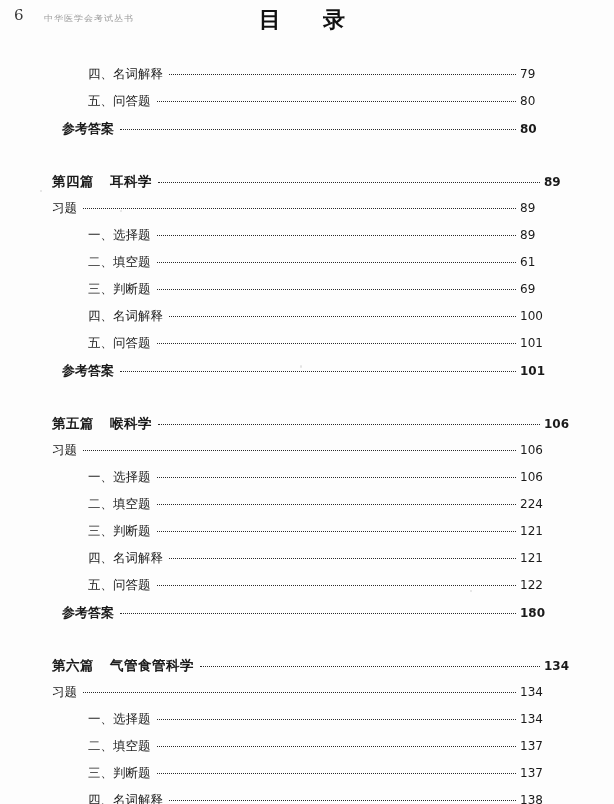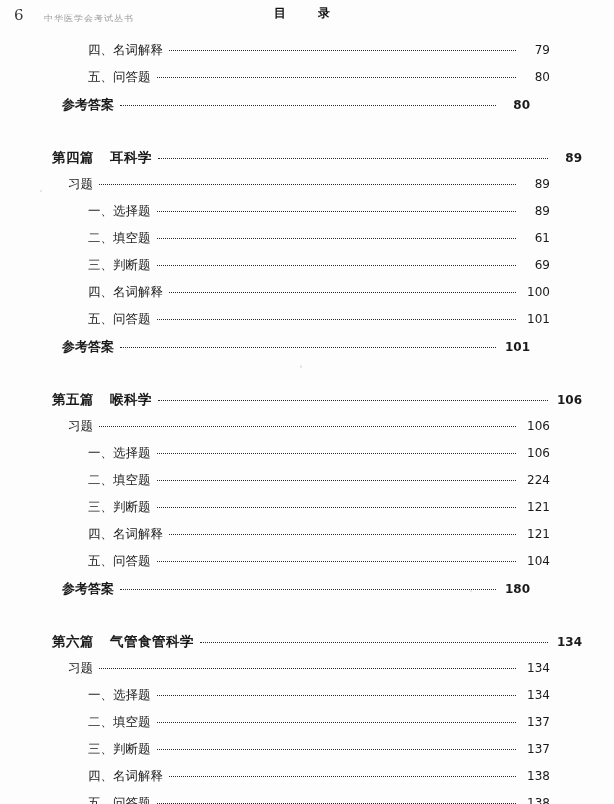--- a/index.html
+++ b/index.html
@@ -49,21 +49,21 @@
     letter-spacing: 1px;
     color: #9a9a9a;
     transform: scaleY(0.9);
     white-space: nowrap;
   }
   .header-title {
     position: absolute;
     left: 50%;
     transform: translateX(-50%);
     top: 5px;
-    font-size: 12px;
+    font-size: 22px;
     letter-spacing: 10px;
     font-weight: 700;
     color: #111;
     font-family: "DejaVu Serif", "Liberation Serif", serif;
   }
 
   
   .toc {
     position: relative;
     padding: 4px 0 0 0;
@@ -73,60 +73,61 @@
     display: flex;
     align-items: baseline;
     font-size: 12.5px;
     line-height: 1.0;
     height: 27px;
     color: #1a1a1a;
   }
   .entry .label {
     white-space: nowrap;
     font-family: "DejaVu Sans", "Liberation Sans", sans-serif;
+    margin-top: 24px;
   }
   .entry .leader {
     flex: 1 1 auto;
     margin: 0 4px 0 6px;
     border-bottom: 1.6px dotted #2a2a2a;
     transform: translateY(-3px);
     min-width: 10px;
   }
   .entry .page-num {
     white-space: nowrap;
     min-width: 30px;
-    text-align: right;
+    text-align: left;
     font-family: "DejaVu Sans", "Liberation Sans", sans-serif;
     font-size: 12px;
   }
 
   
   .lvl-part {
     padding-left: 52px;
-    padding-right: 32px;
+    padding-right: 40px;
     font-weight: 700;
     font-size: 13.5px;
   }
   .lvl-part .page-num { font-weight: 700; }
   .lvl-part .label { letter-spacing: 0.5px; }
   .lvl-part .part-gap { display: inline-block; width: 16px; }
 
   .lvl-sec {
-    padding-left: 68px;
+    padding-left: 52px;
     padding-right: 64px;
     font-size: 12.5px;
   }
   .lvl-sub {
     padding-left: 88px;
     padding-right: 64px;
     font-size: 12.5px;
   }
   .lvl-ans {
     padding-left: 62px;
-    padding-right: 84px;
+    padding-right: 64px;
     font-size: 13px;
     font-weight: 600;
   }
   .block-gap-lg { height: 26px; }
 
   
   .speck {
     position: absolute;
     background: #c9c9c9;
     border-radius: 50%;
@@ -228,21 +229,21 @@
         <span class="page-num">121</span>
       </div>
       <div class="entry lvl-sub">
         <span class="label">四、名词解释</span>
         <span class="leader"></span>
         <span class="page-num">121</span>
       </div>
       <div class="entry lvl-sub">
         <span class="label">五、问答题</span>
         <span class="leader"></span>
-        <span class="page-num">104</span>
+        <span class="page-num">122</span>
       </div>
       <div class="entry lvl-ans">
         <span class="label">参考答案</span>
         <span class="leader"></span>
         <span class="page-num">180</span>
       </div>
       <div class="block-gap-lg"></div>
       <div class="entry lvl-part">
         <span class="label">第六篇<span class="part-gap"></span><span>气管食管科学</span></span>
         <span class="leader"></span>

